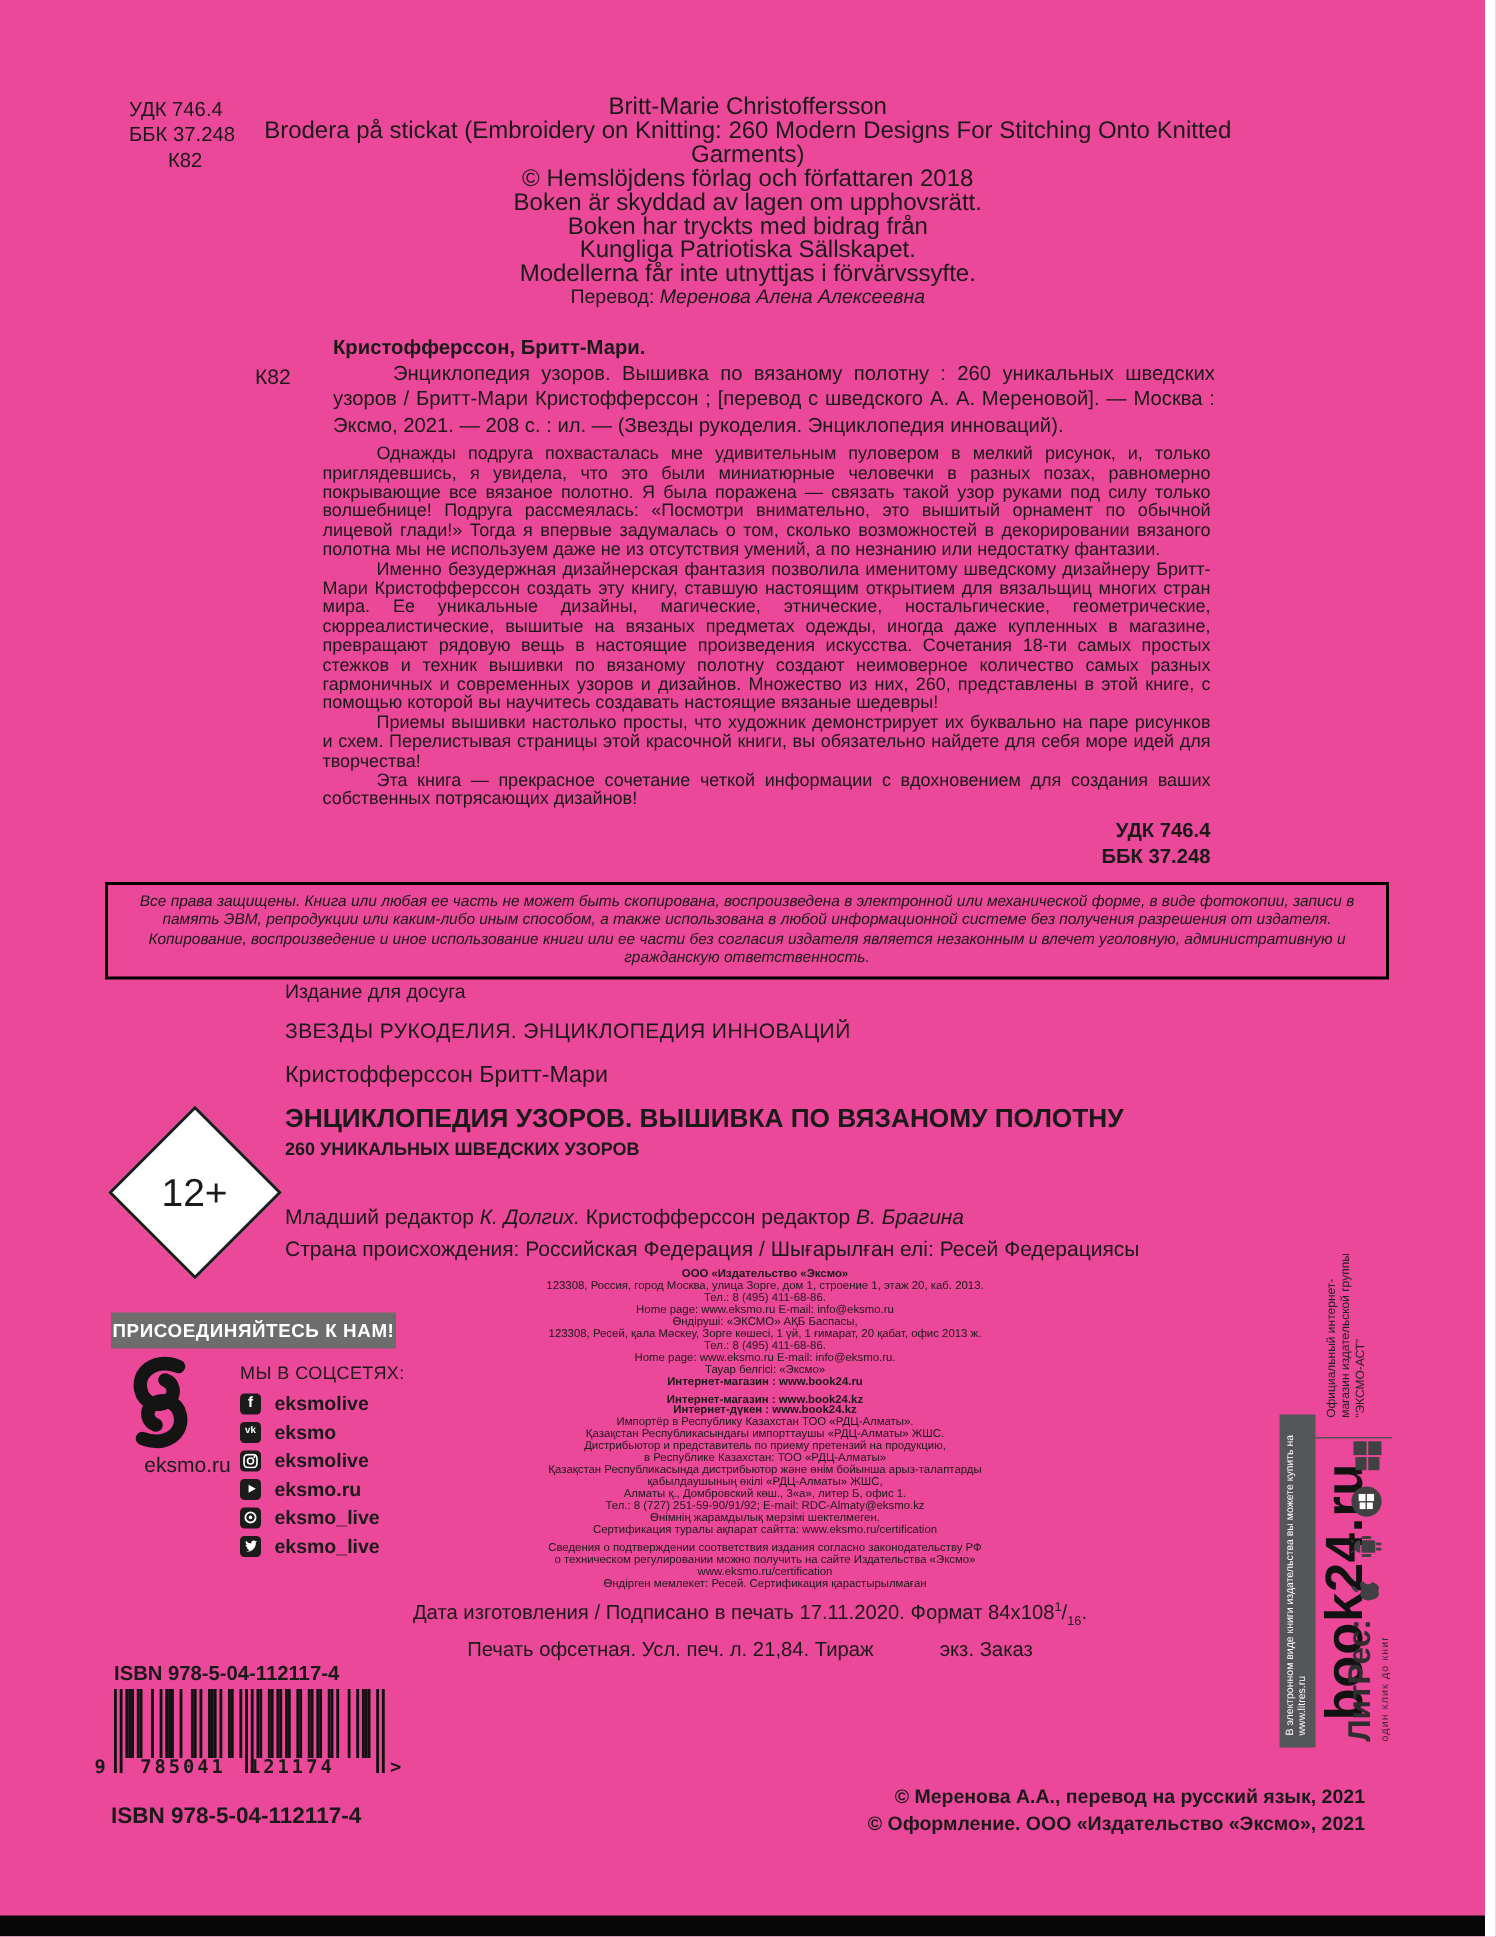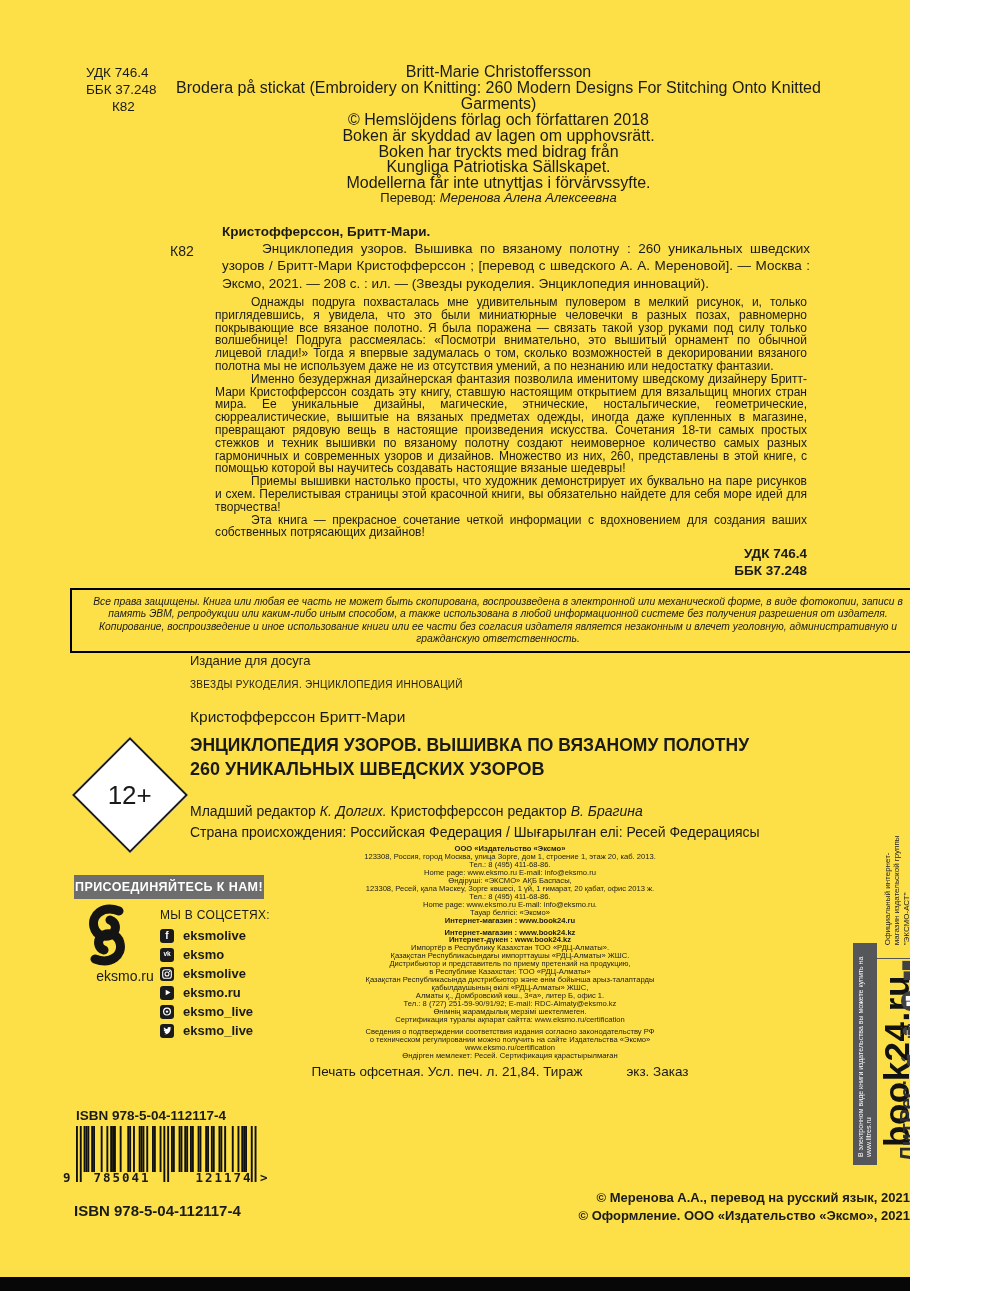--- a/index.html
+++ b/index.html
@@ -1,18 +1,18 @@
 <!DOCTYPE html>
 <html><head>
 <meta charset="utf-8">
 <style>
   * { margin:0; padding:0; box-sizing:border-box; }
   html,body { background:#ffffff; }
   .page {
-    position:relative; width:910px; height:1291px; background:#fde047;
+    position:relative; width:990px; height:1291px; background:#ec4899;
     font-family:"Liberation Sans","DejaVu Sans",sans-serif; color:#1a1a1a; overflow:hidden;
   }
   .abs { position:absolute; }
 
   
   .codes-top { left:86px; top:64px; font-size:13.5px; line-height:17px; }
   .codes-top .k { padding-left:26px; }
 
   
   .credits { left:0; top:64px; width:997px; text-align:center; font-size:16px; line-height:15.9px; }
@@ -30,24 +30,24 @@
   .text-col p { text-indent:36px; }
   .codes-right { text-align:right; font-weight:bold; font-size:13.5px; line-height:17px; margin-top:6px; }
 
   
   .legal-box { left:70px; top:588px; width:856px; border:2px solid #000; padding:6px 12px;
     font-style:italic; font-size:10.3px; line-height:12.3px; text-align:center; }
 
   
   .edc { width:620px; left:190px; text-align:left; }
   .ed-type { top:653px; font-size:13px; }
-  .ed-series { top:679px; font-size:10px; letter-spacing:0.3px; }
+  .ed-series { top:679px; font-size:14px; letter-spacing:0.3px; }
   .ed-author { top:708px; font-size:15.5px; font-weight:normal; }
   .ed-title { top:735px; font-size:17.5px; font-weight:bold; }
-  .ed-subtitle { top:759px; font-size:18px; font-weight:bold; }
+  .ed-subtitle { top:759px; font-size:12px; font-weight:bold; }
   .ed-editors1 { top:784px; font-size:14px; }
   .ed-editors2 { top:803px; font-size:14px; }
   .ed-country { top:824px; font-size:14px; }
   .edc i { font-style:italic; }
 
   
   .imprint { left:275px; top:845px; width:470px; text-align:center; font-size:7.6px; line-height:7.95px; }
   .imprint .b { font-weight:bold; }
   .imprint .gt { margin-top:4px; }
 
@@ -189,20 +189,23 @@
     <div>Тел.: 8 (727) 251-59-90/91/92;  E-mail: RDC-Almaty@eksmo.kz</div>
     <div>Өнімнің жарамдылық мерзімі шектелмеген.</div>
     <div>Сертификация туралы ақпарат сайтта: www.eksmo.ru/certification</div>
     <div class="gt">Сведения о подтверждении соответствия издания согласно законодательству РФ</div>
     <div>о техническом регулировании можно получить на сайте Издательства «Эксмо»</div>
     <div>www.eksmo.ru/certification</div>
     <div>Өндірген мемлекет: Ресей. Сертификация қарастырылмаған</div>
   </div>
 
   <div class="abs print-info">
+    <div>
+      <span>Дата изготовления / Подписано в печать 17.11.2020. Формат 84x108</span><sup>1</sup><span>/</span><sub>16</sub><span>.</span>
+    </div>
     <div>
       <span>Печать офсетная. Усл. печ. л. 21,84. Тираж</span><span class="spacer40"></span><span>экз. Заказ</span>
     </div>
   </div>
 
   <div class="abs age-badge">
     <span>12+</span>
   </div>
 
   <div class="abs join-banner">ПРИСОЕДИНЯЙТЕСЬ К НАМ!</div>
@@ -314,21 +317,21 @@
         <rect x="155.80" y="0" width="1.90" height="46" fill="#111"></rect>
         <rect x="161.50" y="0" width="1.90" height="46" fill="#111"></rect>
         <rect x="165.30" y="0" width="1.90" height="46" fill="#111"></rect>
         <rect x="167.20" y="0" width="1.90" height="46" fill="#111"></rect>
         <rect x="169.10" y="0" width="1.90" height="46" fill="#111"></rect>
         <rect x="174.80" y="0" width="1.90" height="56" fill="#111"></rect>
         <rect x="178.60" y="0" width="1.90" height="56" fill="#111"></rect>
       </svg>
     <span class="digits" style="left:-13px;">9</span>
     <span class="digits" style="left:8px; width:76px; text-align:center; letter-spacing:2px;">785041</span>
-    <span class="digits" style="left:110px; width:76px; text-align:center; letter-spacing:2px;">121174</span>
+    <span class="digits" style="left:90px; width:76px; letter-spacing:2px;">121174</span>
     <span class="digits" style="left:184px;">&gt;</span>
   </div>
   <div class="abs isbn-bottom">ISBN 978-5-04-112117-4</div>
 
   <div class="vout book24-out">
     <div class="vin book24-in">
       <span class="book24-big">book24.ru</span>
       <span class="book24-div"></span>
       <span class="book24-small">Официальный интернет-магазин издательской группы "ЭКСМО-АСТ"</span>
     </div>

